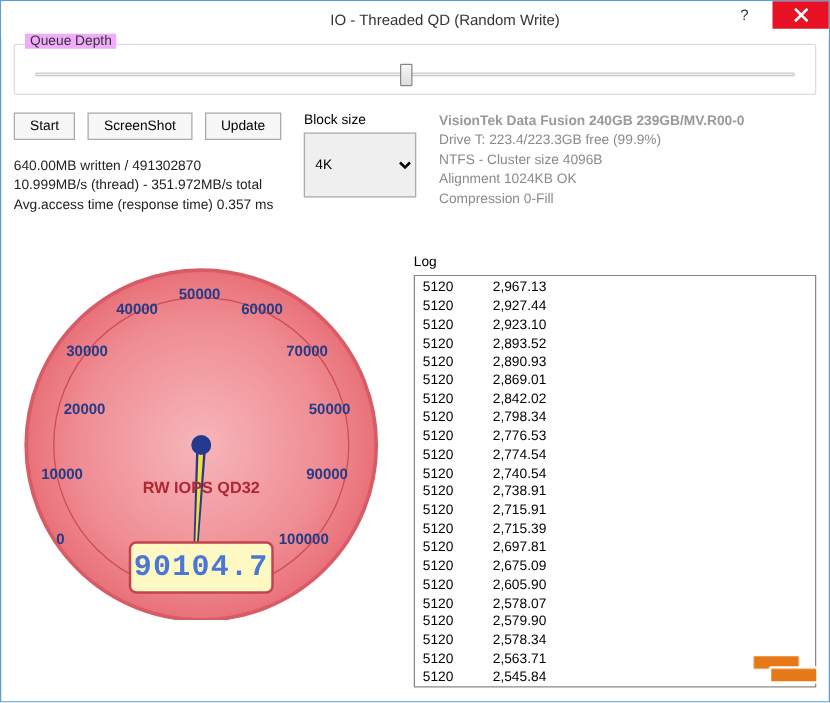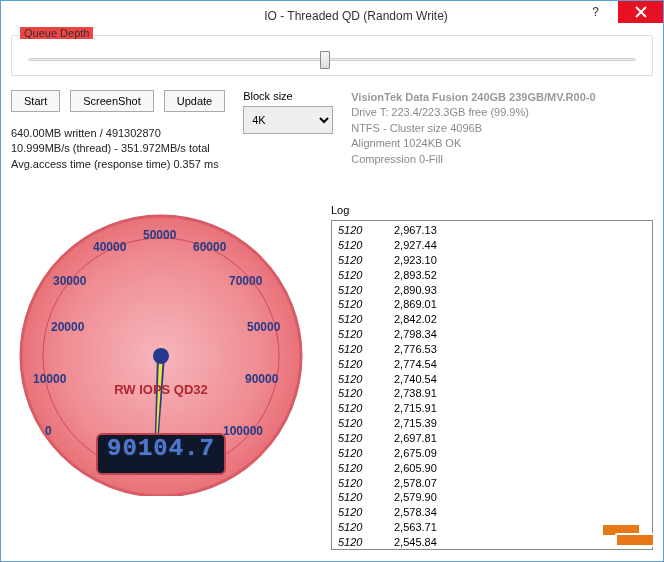--- a/index.html
+++ b/index.html
@@ -6,45 +6,45 @@
 html, body { width: 664px; height: 562px; background: #fff; }
 .window { width: 664px; height: 562px; border: 1px solid #5aa0d8; background: #fff; position: relative; }
 .titlebar { height: 30px; background: #fff; display: flex; align-items: center; justify-content: center; position: relative; }
 .titlebar .title { font-size: 12px; color: #333; margin-left: 48px; }
 .titlebar .btns { position: absolute; right: 0; top: 0; display: flex; }
 .titlebar .btn { width: 45px; height: 22px; display: flex; align-items: center; justify-content: center; font-size: 12px; }
 .titlebar .help-btn { color: #333; }
 .titlebar .close-btn { background: #e81123; color: #fff; font-size: 14px; }
 .content { padding: 4px 10px 10px 10px; }
 .group { border: 1px solid #ddd; border-radius: 2px; padding: 14px 10px 10px 10px; position: relative; }
-.group-label { position: absolute; top: -9px; left: 8px; background: #ef4444; padding: 0 4px; font-size: 11px; color: #333; }
+.group-label { position: absolute; top: -9px; left: 8px; background: #f0abfc; padding: 0 4px; font-size: 11px; color: #333; }
 .slider-wrap { padding: 8px 6px 4px 6px; }
 .slider-track { height: 3px; background: #eee; border: 1px solid #ccc; border-radius: 2px; position: relative; }
 .slider-thumb { width: 10px; height: 18px; background: linear-gradient(#f7f7f7,#ddd); border: 1px solid #888; border-radius: 1px; position: absolute; top: -8px; left: 48%; }
 .row { display: flex; align-items: flex-start; gap: 18px; margin-top: 14px; }
 .btnrow { display: flex; gap: 10px; }
 .ui-btn { padding: 4px 12px; font-size: 11px; border: 1px solid #aaa; background: #f7f7f7; border-radius: 0; cursor: pointer; }
 .block-size label { font-size: 11px; display: block; margin-bottom: 4px; }
-.block-size select { font-size: 11px; padding: 6px 4px; width: 90px; border: 1px solid #aaa; }
+.block-size select { font-size: 11px; padding: 18px 4px; width: 90px; border: 1px solid #aaa; }
 .stats { margin-top: 14px; font-size: 11px; color: #222; line-height: 1.4; }
 .drive-info { font-size: 11px; color: #8a8a8a; line-height: 1.4; text-align: left; }
 .drive-info .name { font-weight: 600; color: #999; }
 .main { display: flex; margin-top: 24px; gap: 10px; }
 .gauge-wrap { width: 310px; height: 320px; position: relative; }
 .gauge { width: 300px; height: 300px; position: relative; }
 .gauge svg { position: absolute; top: 0; left: 0; }
 .gauge .tick-label { position: absolute; font-size: 12px; color: #243b88; font-weight: 600; }
 .gauge .unit { position: absolute; left: 50%; top: 62%; transform: translateX(-50%); font-size: 13px; color: #b02632; font-weight: 600; }
-.gauge .lcd { position: absolute; left: 50%; top: 79%; transform: translateX(-50%); width: 130px; height: 42px; background: #0f172a; border: 2px solid #c24350; border-radius: 6px; display: flex; align-items: flex-start; justify-content: center; }
+.gauge .lcd { position: absolute; left: 50%; top: 79%; transform: translateX(-50%); width: 116px; height: 42px; background: #fef9c3; border: 2px solid #c24350; border-radius: 6px; display: flex; align-items: center; justify-content: center; }
 .gauge .lcd span { font-family: "Courier New", monospace; font-size: 24px; letter-spacing: 1px; color: #4a77d4; font-weight: bold; text-shadow: 0 0 1px rgba(255,255,255,.4); }
 .log-col { flex: 1; }
 .log-label { font-size: 11px; margin-bottom: 4px; margin-top: 8px; }
 .log-box { border: 1px solid #888; height: 330px; overflow-y: scroll; font-size: 11px; font-family: "Segoe UI", Tahoma, sans-serif; padding: 2px 6px; background: #fff; white-space: pre; line-height: 1.35; }
 .log-row { display: flex; }
-.log-row .c1 { width: 56px; font-style: italic; }
+.log-row .c1 { width: 56px; }
 .watermark { position: absolute; right: 6px; bottom: 10px; width: 56px; height: 34px; }
 .watermark .bar1 { position: absolute; width: 40px; height: 14px; background: #e67817; border: 2px solid #fff; border-radius: 2px; left: 0; top: 6px; }
 .watermark .bar2 { position: absolute; width: 40px; height: 14px; background: #e67817; border: 2px solid #fff; border-radius: 2px; left: 14px; top: 16px; }
 .right-top { flex:1; }
 </style>
 </head>
 <body>
 
 <div class="window">
 

